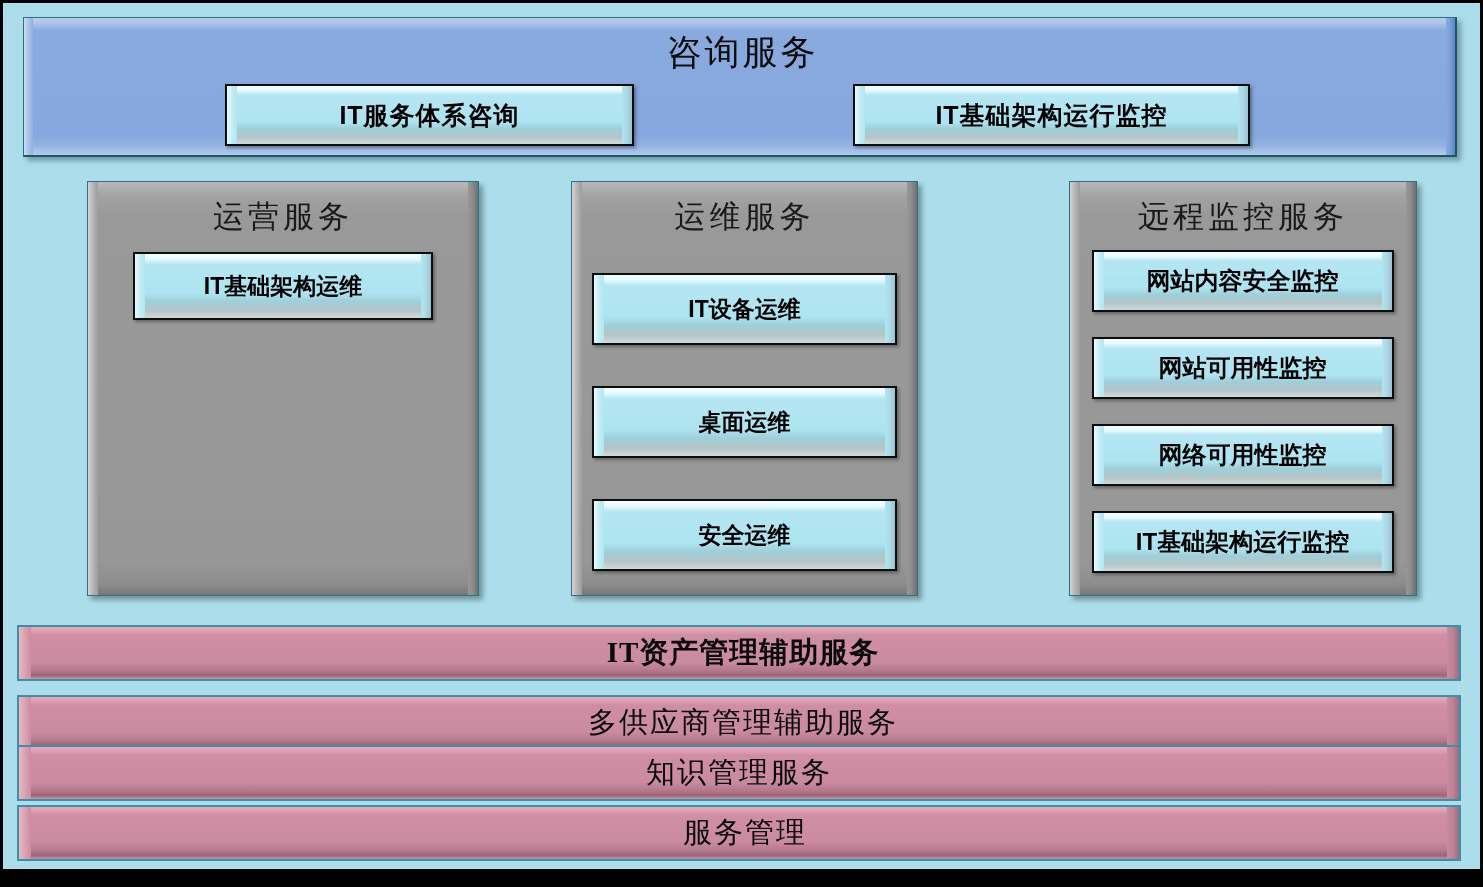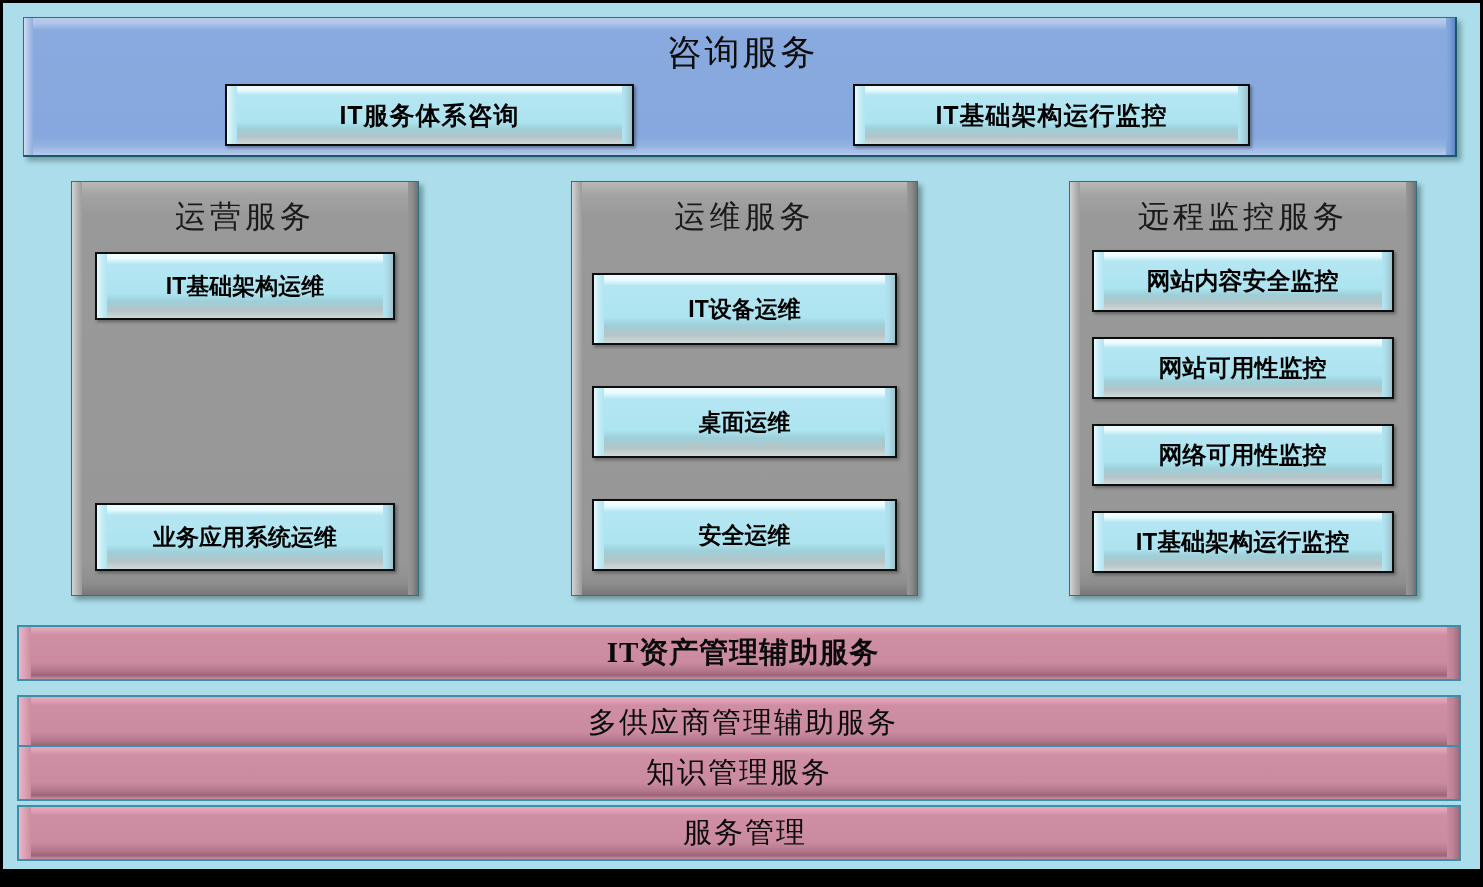--- a/index.html
+++ b/index.html
@@ -107,21 +107,21 @@
     box-shadow:4px 4px 5px rgba(0,0,0,0.33);
   }
   .col::before{ 
     content:"";position:absolute;left:0;top:0;bottom:0;width:10px;
     background:linear-gradient(90deg,#d3d3d3 0%,#b0b0b0 60%,#9c9c9c 100%);
   }
   .col::after{ 
     content:"";position:absolute;right:0;top:0;bottom:0;width:10px;
     background:linear-gradient(270deg,#6f6f6f 0%,#8c8c8c 55%,#979797 100%);
   }
-  #col-0{left:68px;width:348px;height:415px;}
+  #col-0{left:84px;width:392px;height:415px;}
   #col-1{left:568px;width:347px;height:415px;}
   #col-2{left:1066px;width:348px;height:415px;}
 
   .col-title{
     position:absolute;left:0;right:0;top:16px;
     text-align:center;
     font-size:31px;line-height:38px;
     color:#1a1a1a;
     letter-spacing:4px;
     z-index:3;
@@ -203,25 +203,20 @@
     <div class="columns">
 
       <div class="col" id="col-0">
         <div class="col-title">运营服务</div>
         <div class="col-items gap-wide">
           <div class="chip">
             <span class="inner-bevel-l"></span>
             <span class="inner-bevel-r"></span>
             <span class="chip-label">IT基础架构运维</span>
           </div>
-          <div class="chip">
-            <span class="inner-bevel-l"></span>
-            <span class="inner-bevel-r"></span>
-            <span class="chip-label">业务应用系统运维</span>
-          </div>
         </div>
       </div>
 
       <div class="col" id="col-1">
         <div class="col-title">运维服务</div>
         <div class="col-items gap-wide">
           <div class="chip">
             <span class="inner-bevel-l"></span>
             <span class="inner-bevel-r"></span>
             <span class="chip-label">IT设备运维</span>

